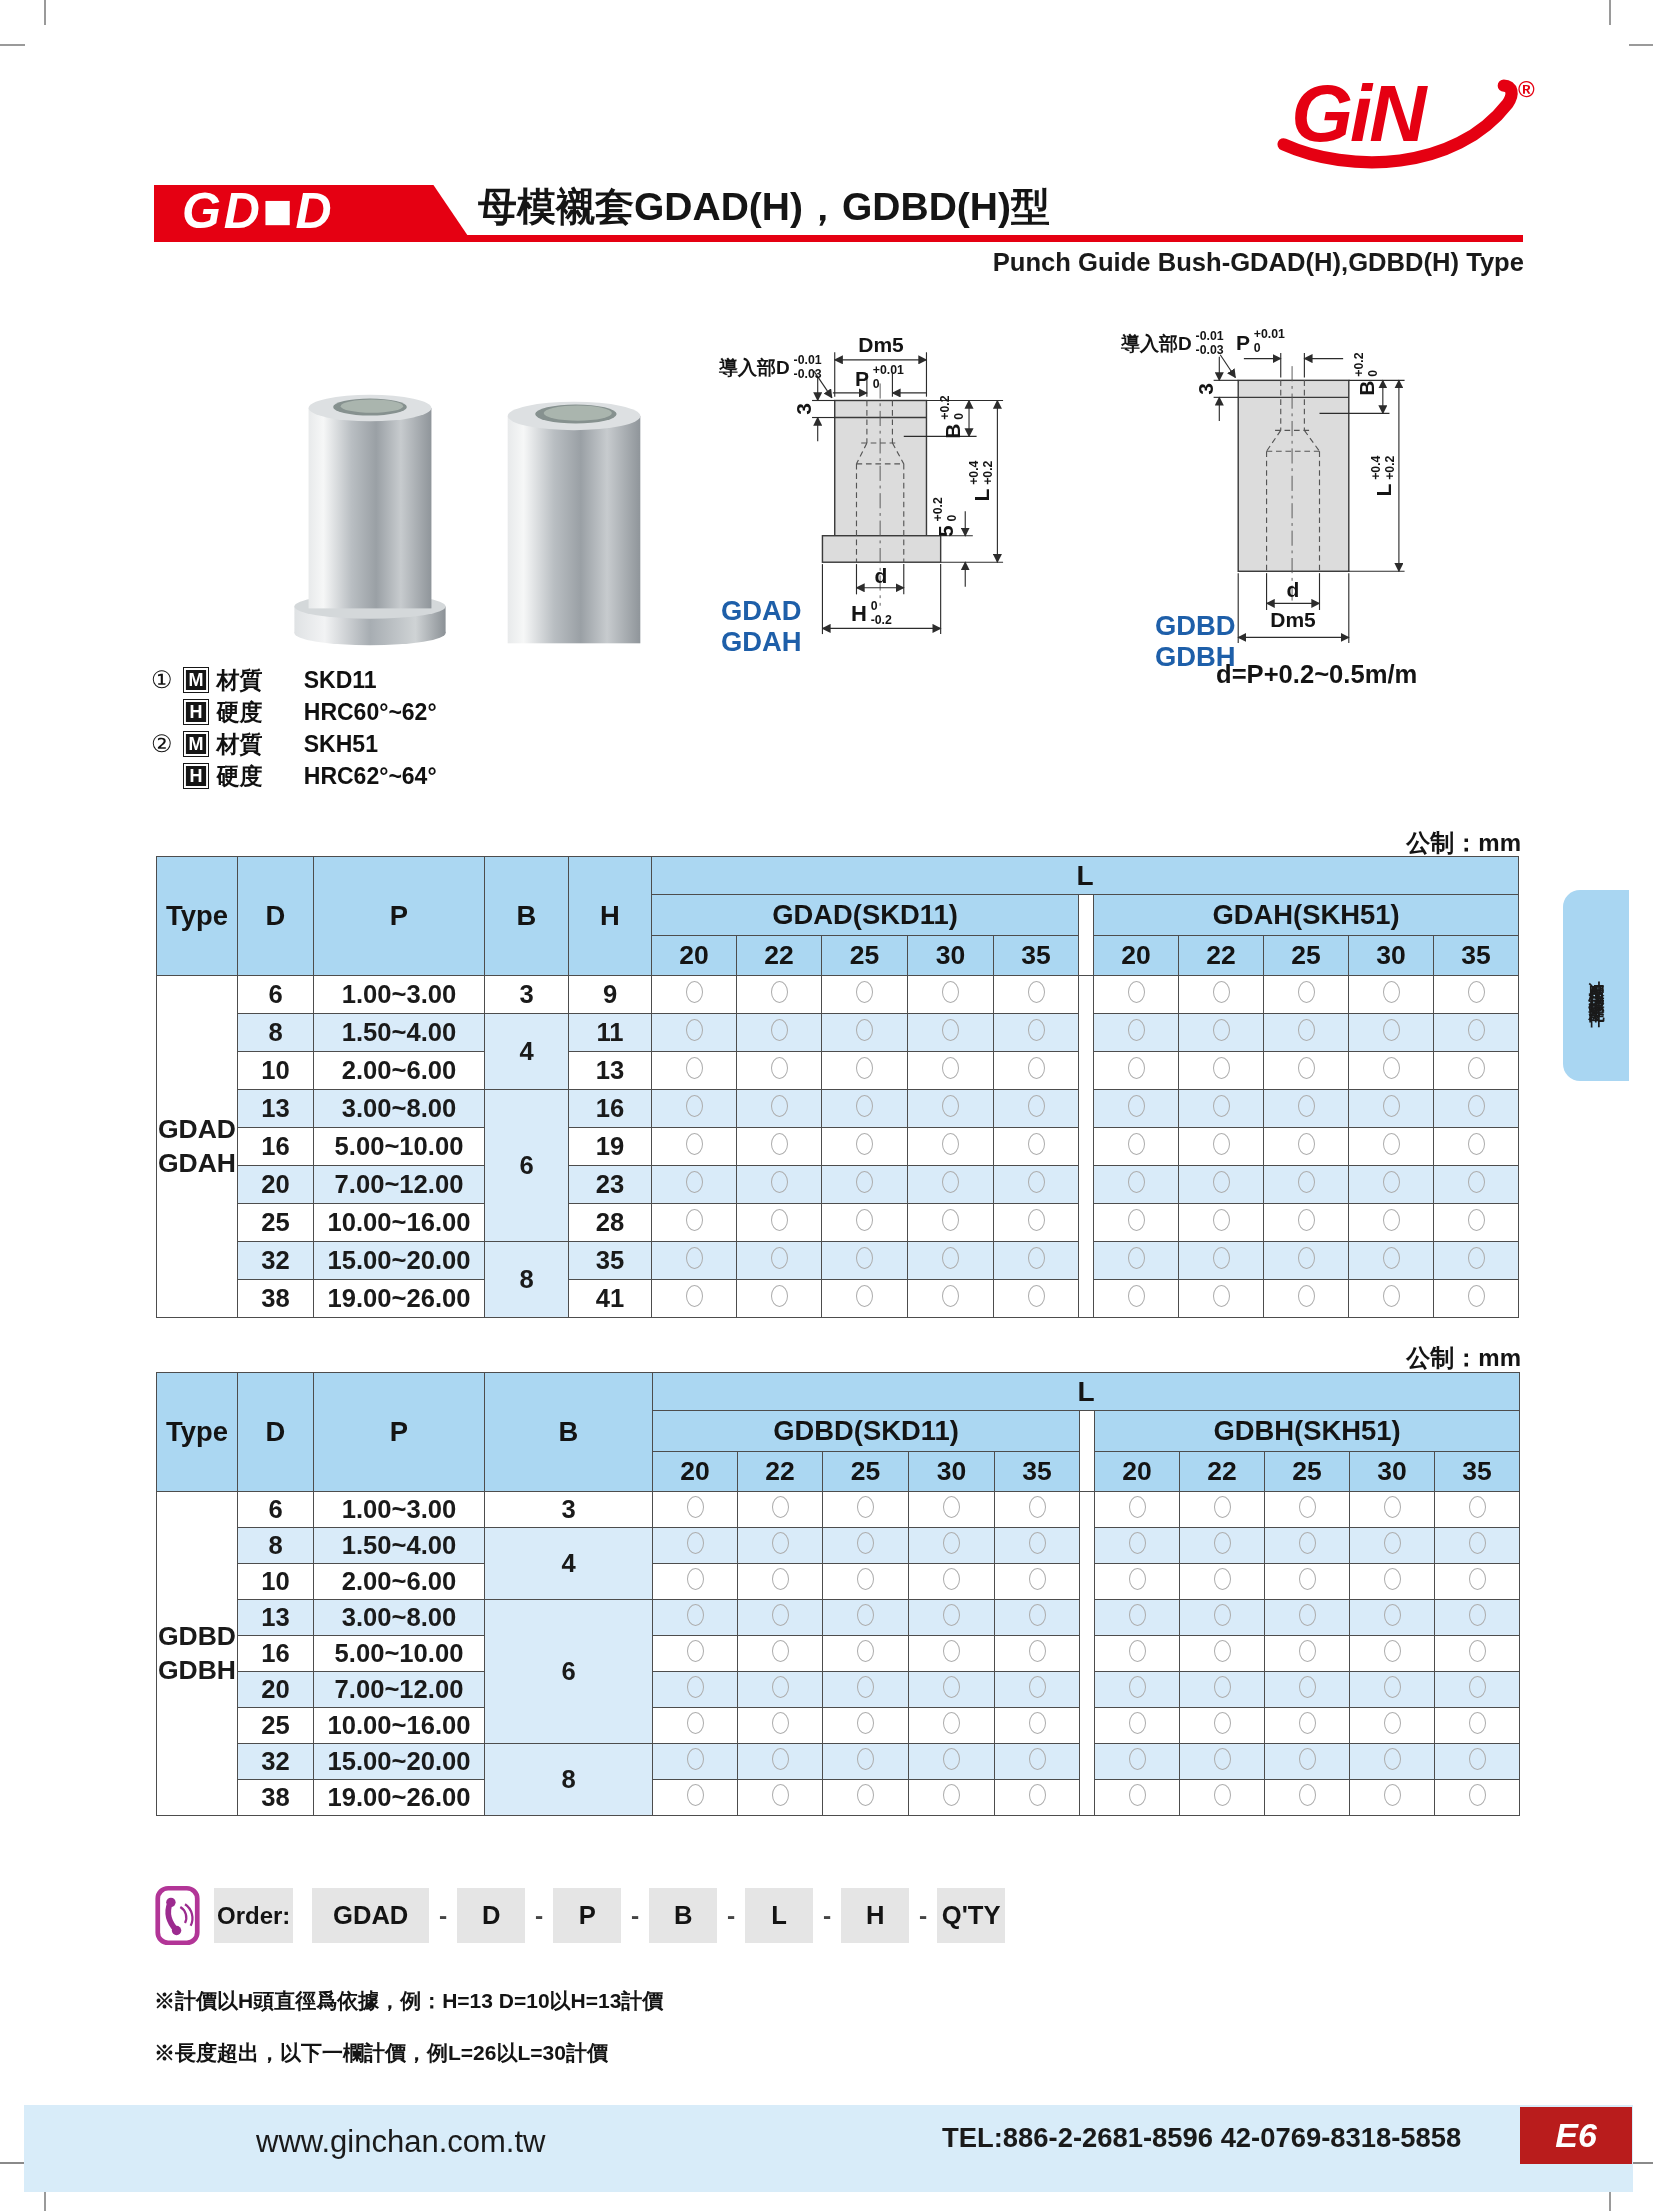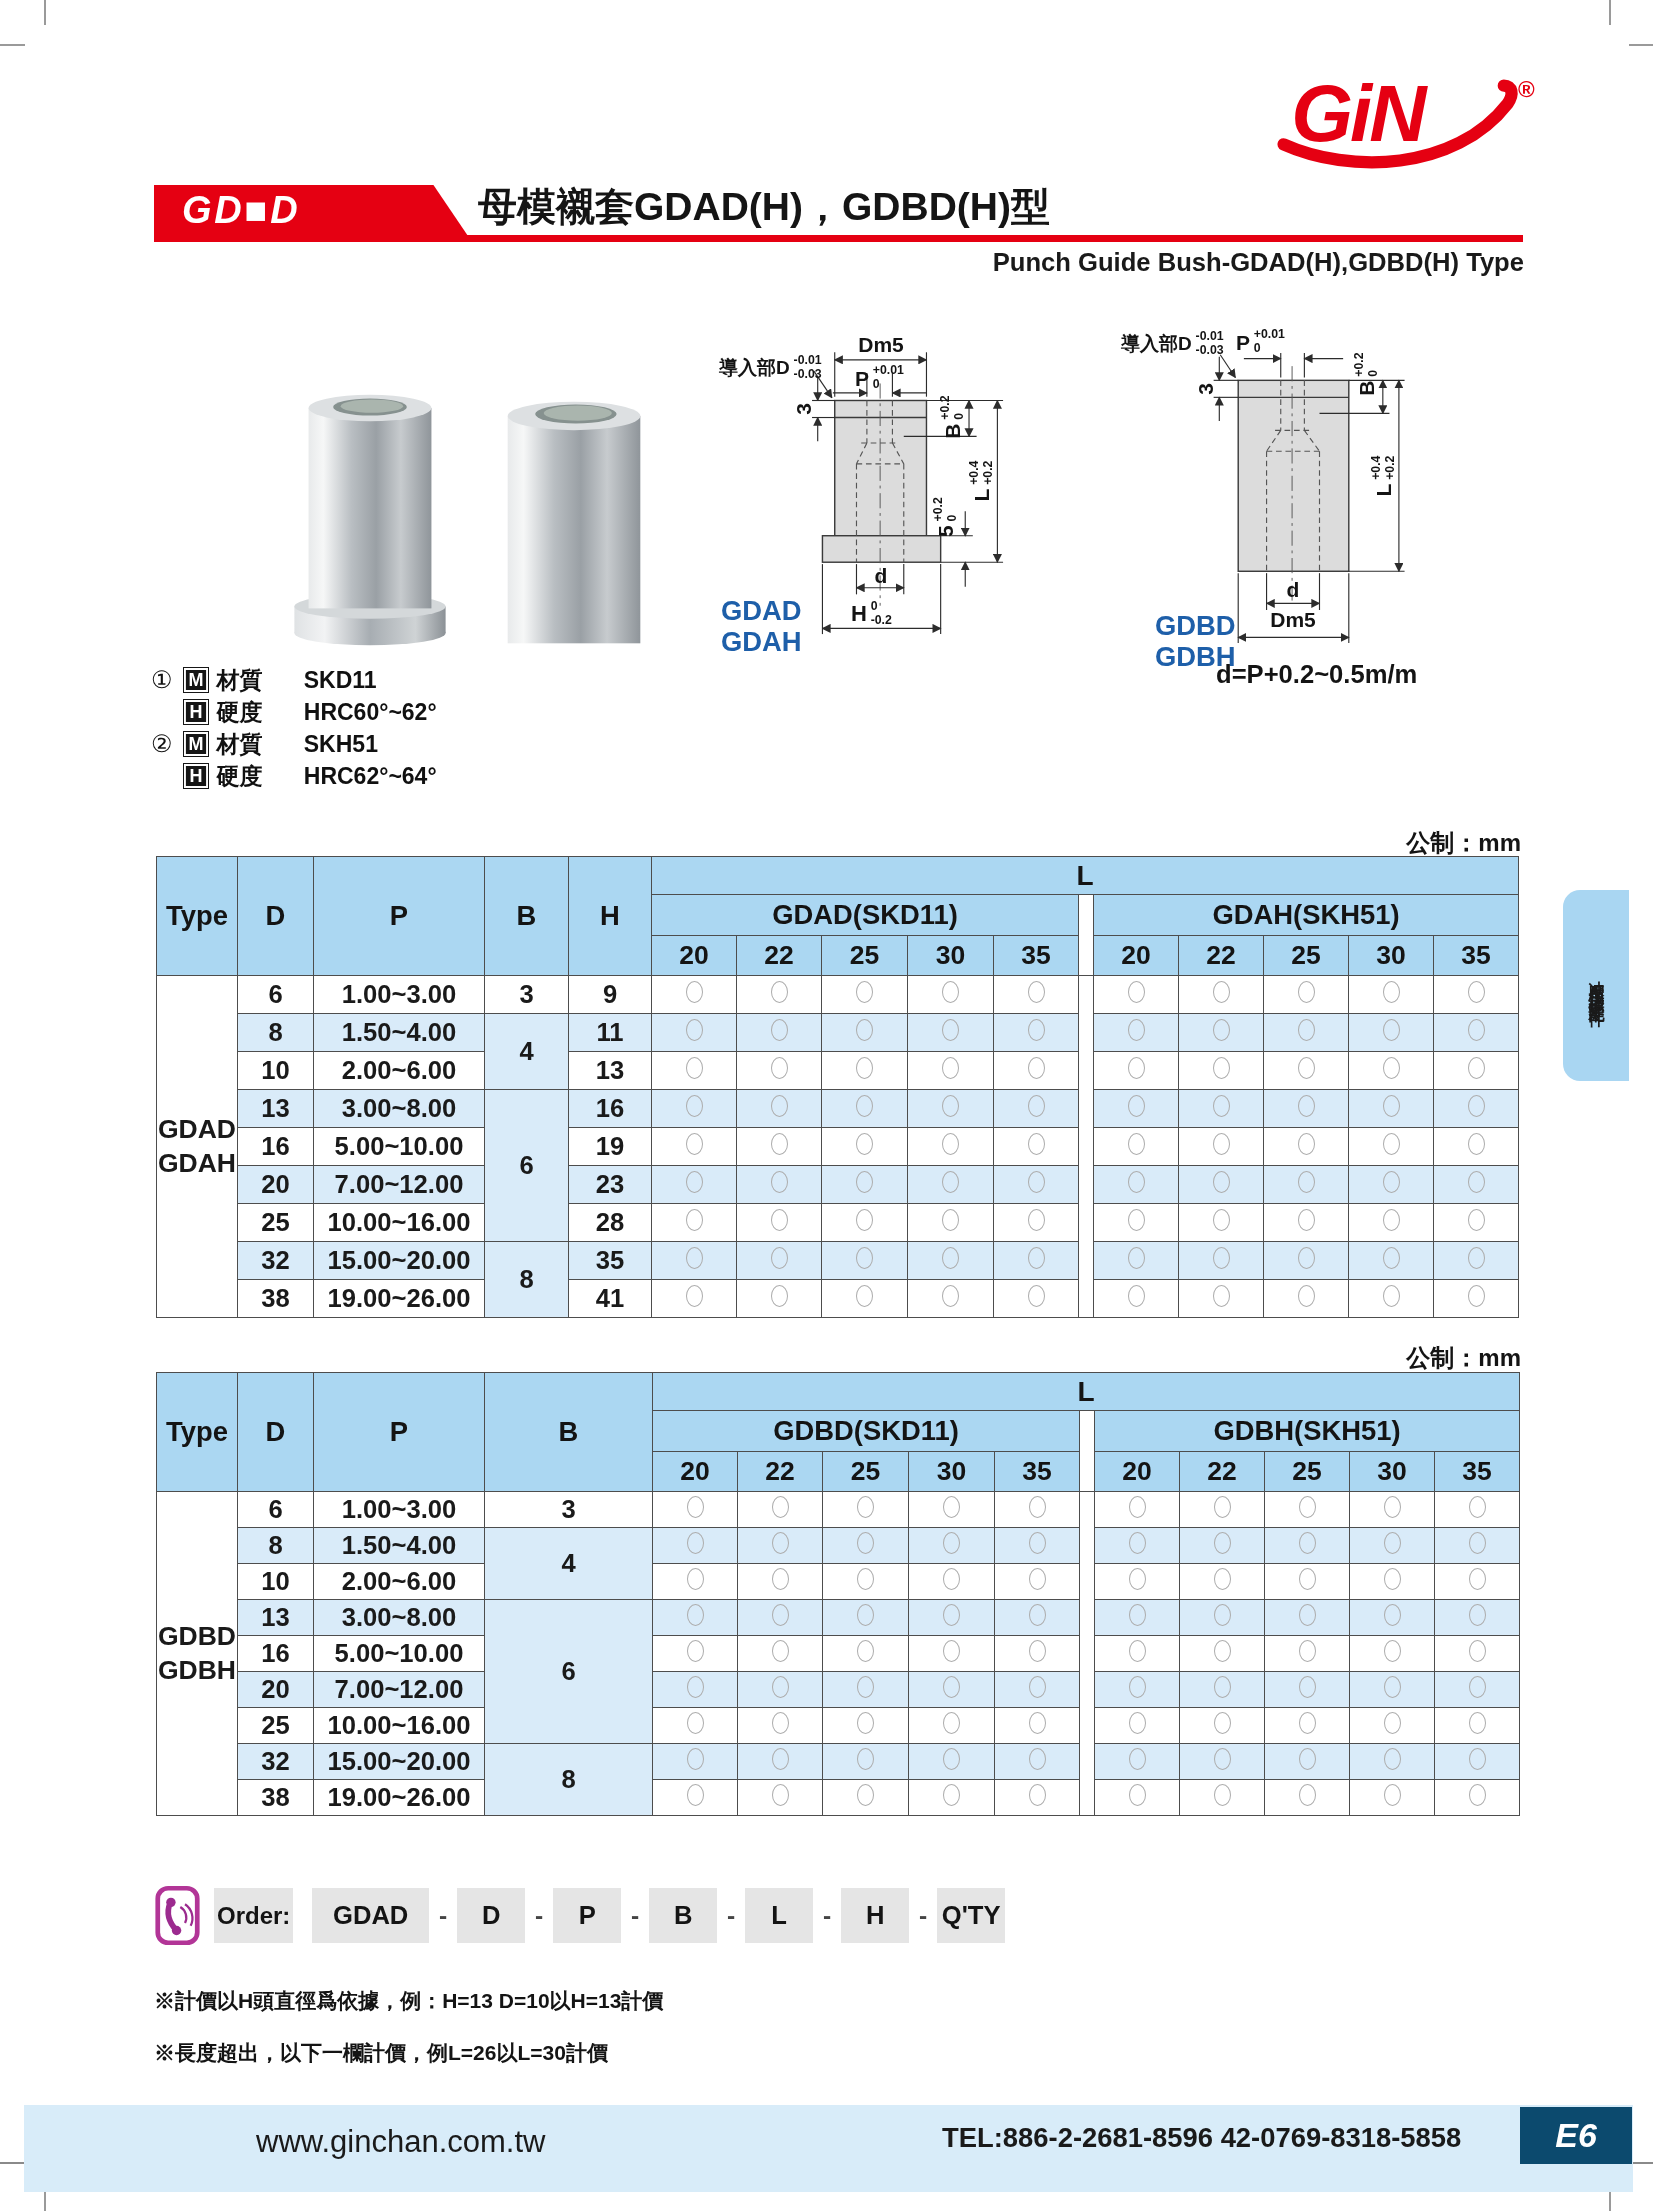--- a/index.html
+++ b/index.html
@@ -2,21 +2,21 @@
 <html style="font-size:15px"><head>
 <meta charset="utf-8">
 <style>
   html,body{margin:0;padding:0;background:#fff;}
   body{width:1653px;height:2212px;position:relative;font-family:"Liberation Sans",sans-serif;overflow:hidden;color:#111;}
   .abs{position:absolute;}
   .mark{position:absolute;background:#9a9a9a;}
   
   .badge{position:absolute;left:154px;top:185px;width:314px;height:51px;background:#E50012;
          clip-path:polygon(0 0,89% 0,100% 100%,0 100%);display:flex;align-items:center;}
-  .badge span{color:#fff;font-size:38px;font-weight:bold;font-style:italic;letter-spacing:2.8px;padding-left:28px;}
+  .badge span{color:#fff;font-size:50px;font-weight:bold;font-style:italic;letter-spacing:2.8px;padding-left:28px;}
   .redline{position:absolute;left:154px;top:235px;width:1369px;height:6.6px;background:#E50012;}
   .title-zh{position:absolute;left:478px;top:180px;font-size:39px;font-weight:bold;color:#151515;}
   .title-en{position:absolute;left:852px;top:248px;width:672px;text-align:right;font-size:25.6px;font-weight:bold;color:#1a1a1a;}
   
   .mat{position:absolute;left:151px;top:664px;font-size:23px;font-weight:bold;}
   .mat .row{display:flex;align-items:center;height:32px;}
   .mat .num{width:32px;font-size:24px;font-weight:normal;}
   .mat .tag{display:inline-flex;align-items:center;justify-content:center;width:24px;height:24px;background:#161616;color:#fff;
             font-size:18px;font-weight:bold;margin-right:7.6px;border:1.9px solid #161616;box-shadow:inset 0 0 0 1.9px #fff;}
   .mat .key{width:74px;}
@@ -53,21 +53,21 @@
   .obox{background:#e5e5e5;height:55px;display:flex;align-items:center;justify-content:center;
         font-weight:bold;color:#141414;}
   .osep{width:28px;text-align:center;font-size:24.6px;font-weight:bold;color:#444;}
   
   .note{position:absolute;left:154px;font-size:21px;font-weight:bold;color:#141414;white-space:nowrap;}
   
   .footline{position:absolute;left:0;top:2162px;width:1653px;height:1.9px;background:#8a8a8a;}
   .footbar{position:absolute;left:24px;top:2105px;width:1609px;height:87px;background:#D8ECF9;}
   .website{position:absolute;left:256px;top:2124px;font-size:31px;color:#1a1a1a;}
   .tel{position:absolute;left:942px;top:2122px;width:568px;font-size:27.4px;font-weight:bold;color:#1a1a1a;white-space:nowrap;}
-  .pagecode{position:absolute;left:1520px;top:2107px;width:112px;height:57px;background:#0c4a6e;color:#fff;
+  .pagecode{position:absolute;left:1520px;top:2107px;width:112px;height:57px;background:#b91c1c;color:#fff;
             display:flex;align-items:center;justify-content:center;font-size:34px;font-weight:bold;font-style:italic;}
 </style>
 </head>
 <body>
 
 <div class="mark" style="left:44px;top:0;width:1.9px;height:24.6px;"></div>
 <div class="mark" style="left:1609px;top:0;width:1.9px;height:24.6px;"></div>
 <div class="mark" style="left:0;top:44px;width:24.6px;height:1.9px;"></div>
 <div class="mark" style="left:1629px;top:44px;width:24.6px;height:1.9px;"></div>
 <div class="mark" style="left:44px;top:2187px;width:1.9px;height:24.6px;"></div>

